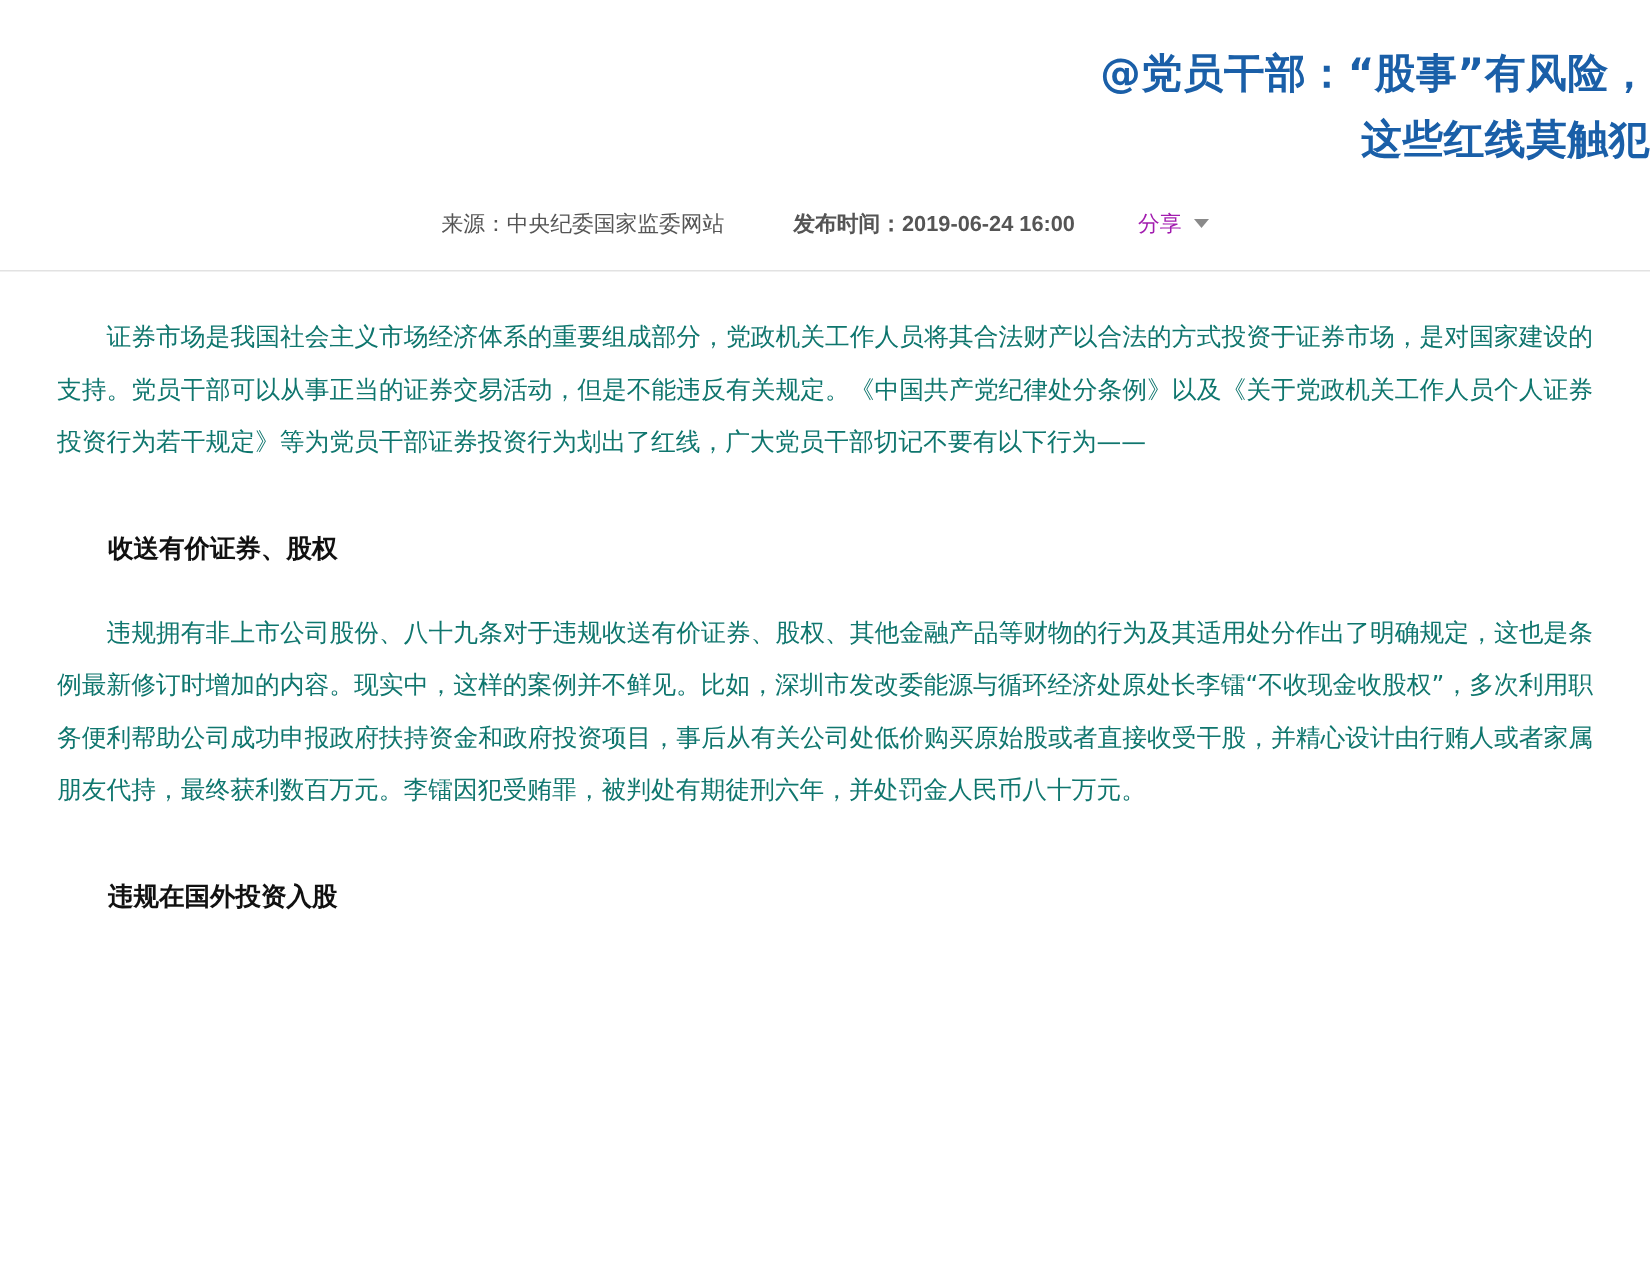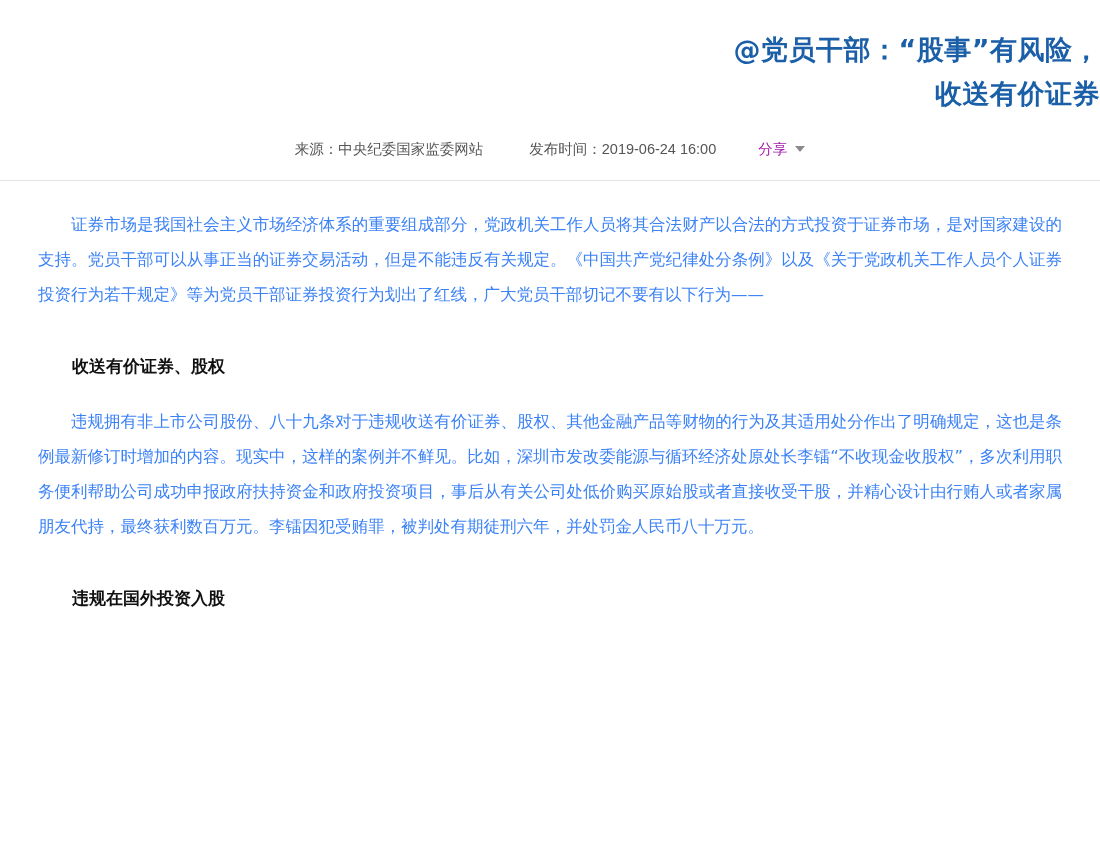--- a/index.html
+++ b/index.html
@@ -40,20 +40,21 @@
     align-items: center;
     font-size: 14.5px;
     color: #555555;
     height: 30px;
   }
   .meta-source {
     margin-right: 46px;
   }
   .meta-time {
     margin-right: 42px;
+    font-weight: bold;
   }
   .meta-share {
     position: relative;
     display: inline-flex;
     align-items: center;
     color: #a21caf;
     cursor: pointer;
   }
   .caret {
     display: inline-block;
@@ -70,21 +71,21 @@
     width: 1100px;
   }
   .content {
     padding: 0 38px 30px 38px;
     box-sizing: border-box;
   }
   .content p {
     margin: 22px 0 0 0;
     font-size: 16.5px;
     line-height: 35px;
-    color: #3b82f6;
+    color: #0f766e;
     text-align: justify;
     text-indent: 2em;
     font-family: "DejaVu Sans", "Liberation Sans", sans-serif;
   }
   .content h2 {
     margin: 38px 0 0 0;
     font-size: 17px;
     line-height: 32px;
     font-weight: bold;
     color: #111111;
@@ -97,21 +98,21 @@
 </style>
 </head>
 <body>
 
 <div class="page">
 
   <div class="article-header">
 
     <h1 class="title">
       <span class="line">@党员干部：“股事”有风险，</span>
-      <span class="line">收送有价证券</span>
+      <span class="line">这些红线莫触犯</span>
     </h1>
 
     <div class="meta-bar">
       <span class="meta-source">来源：中央纪委国家监委网站</span>
       <span class="meta-time">发布时间：2019-06-24 16:00</span>
       <span class="meta-share">
         <span>分享</span>
         <span class="caret"></span>
       </span>
     </div>

